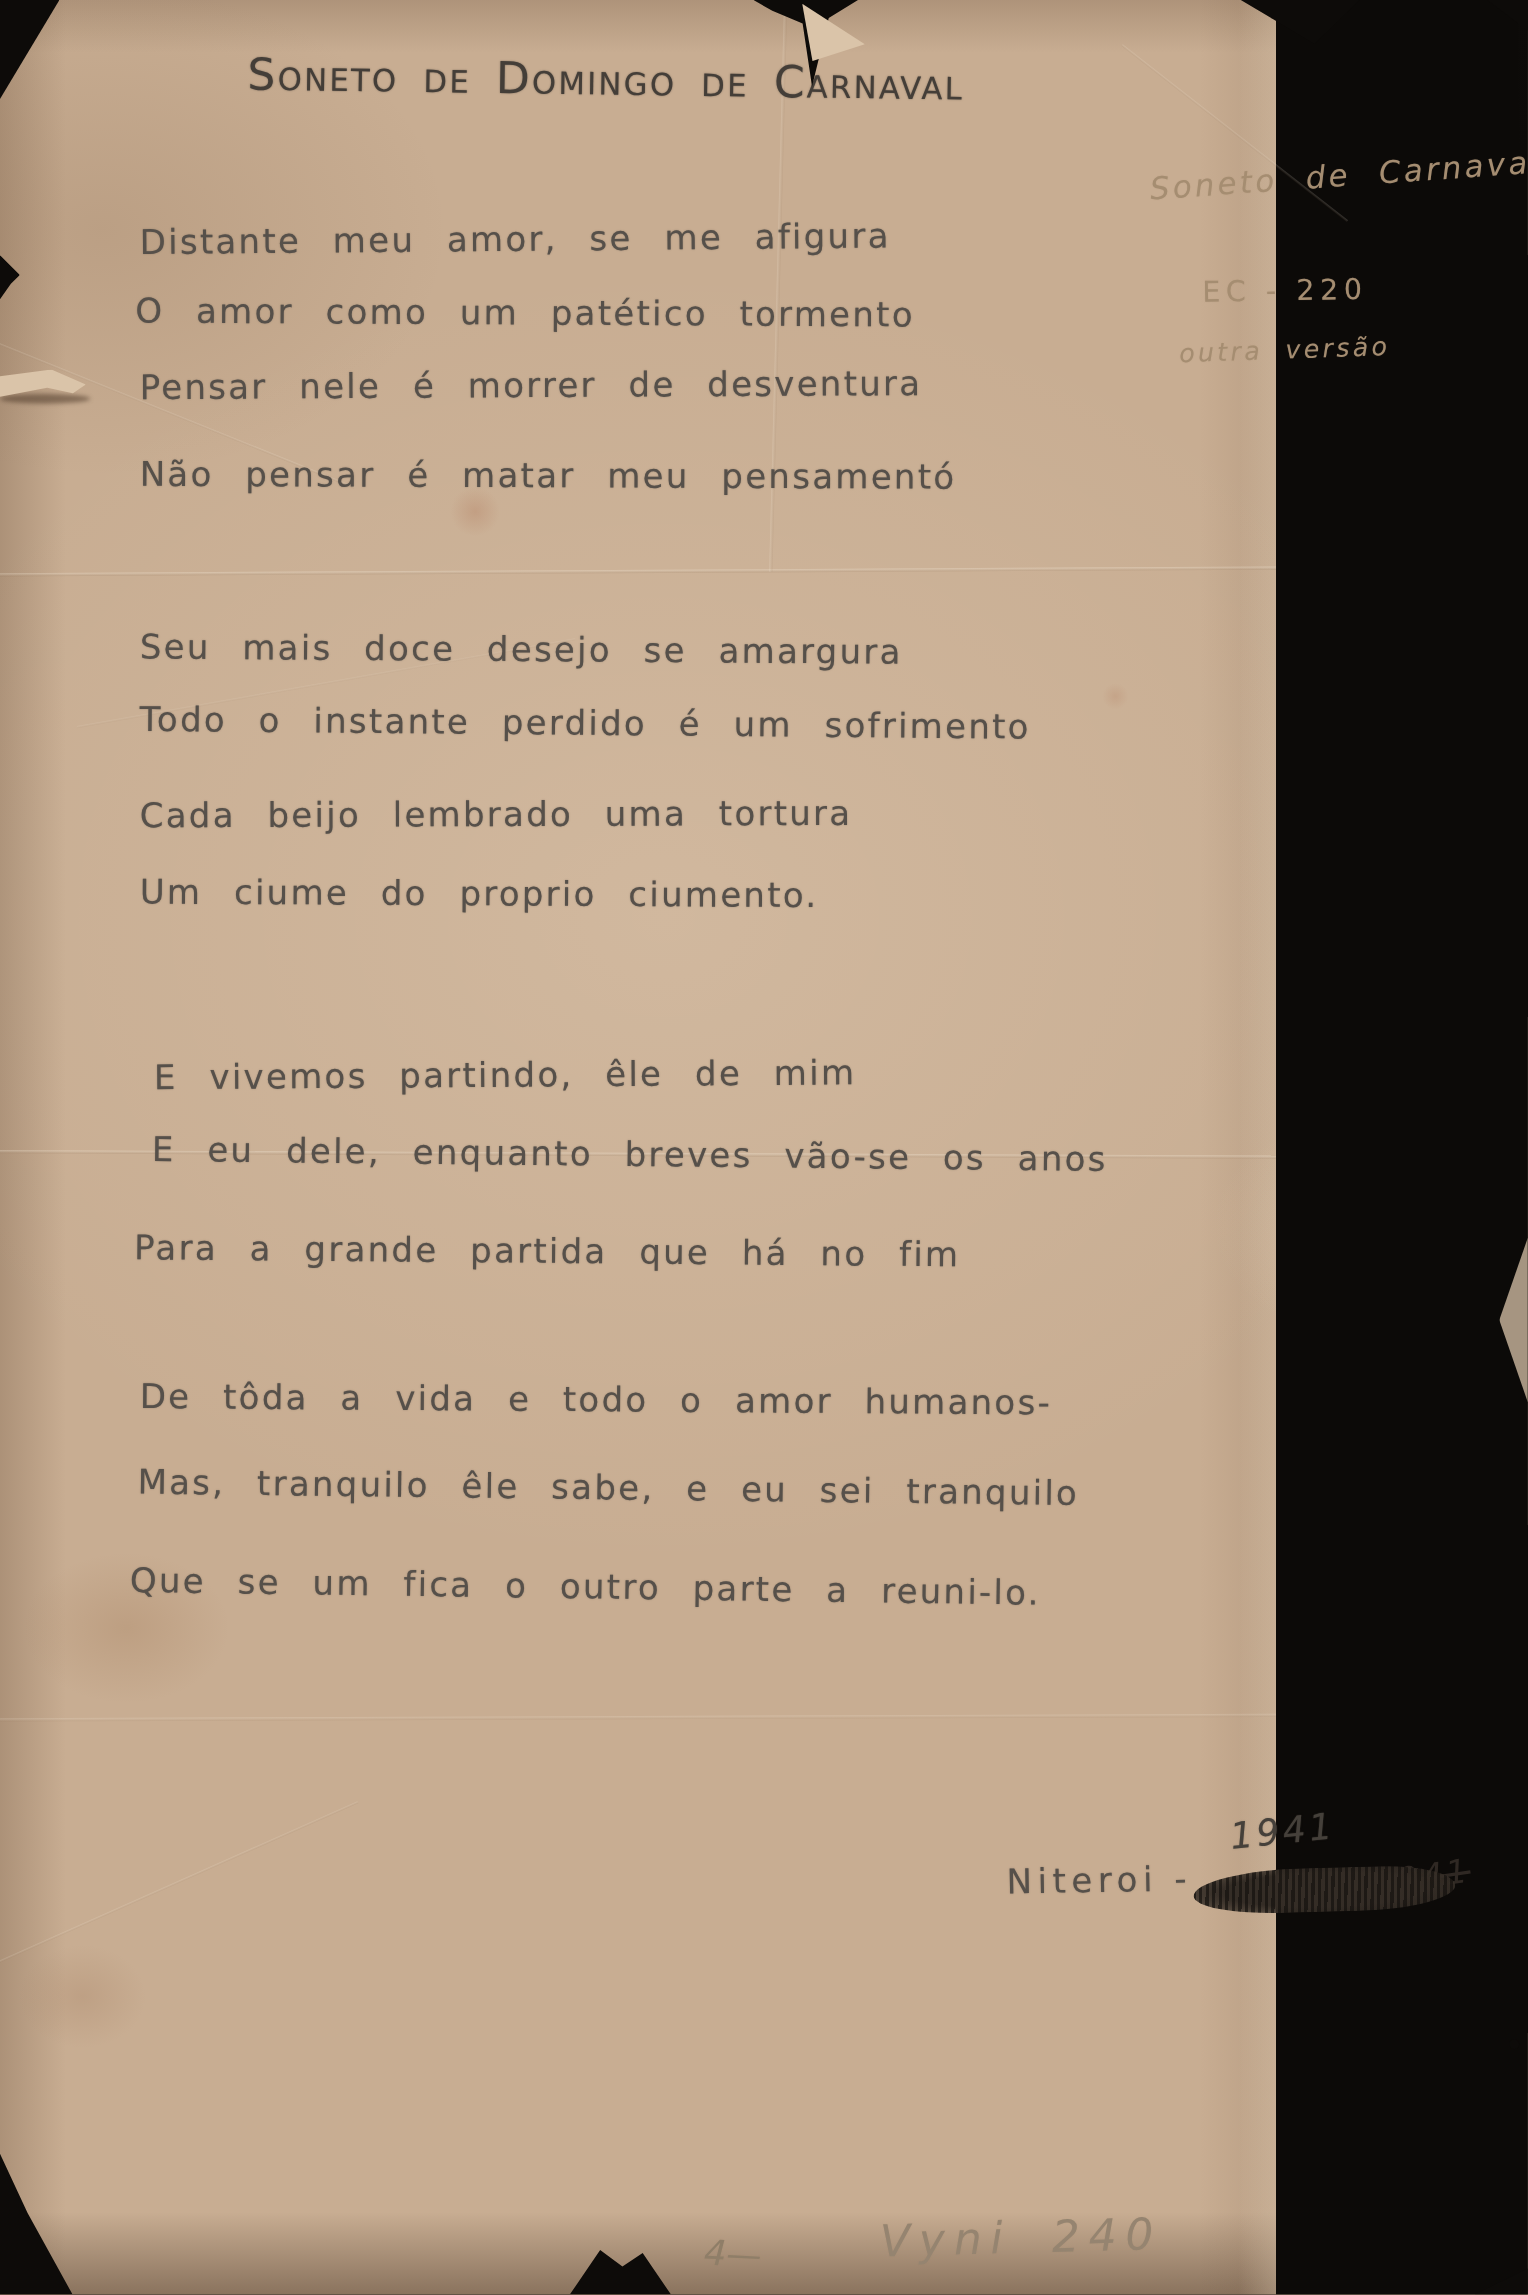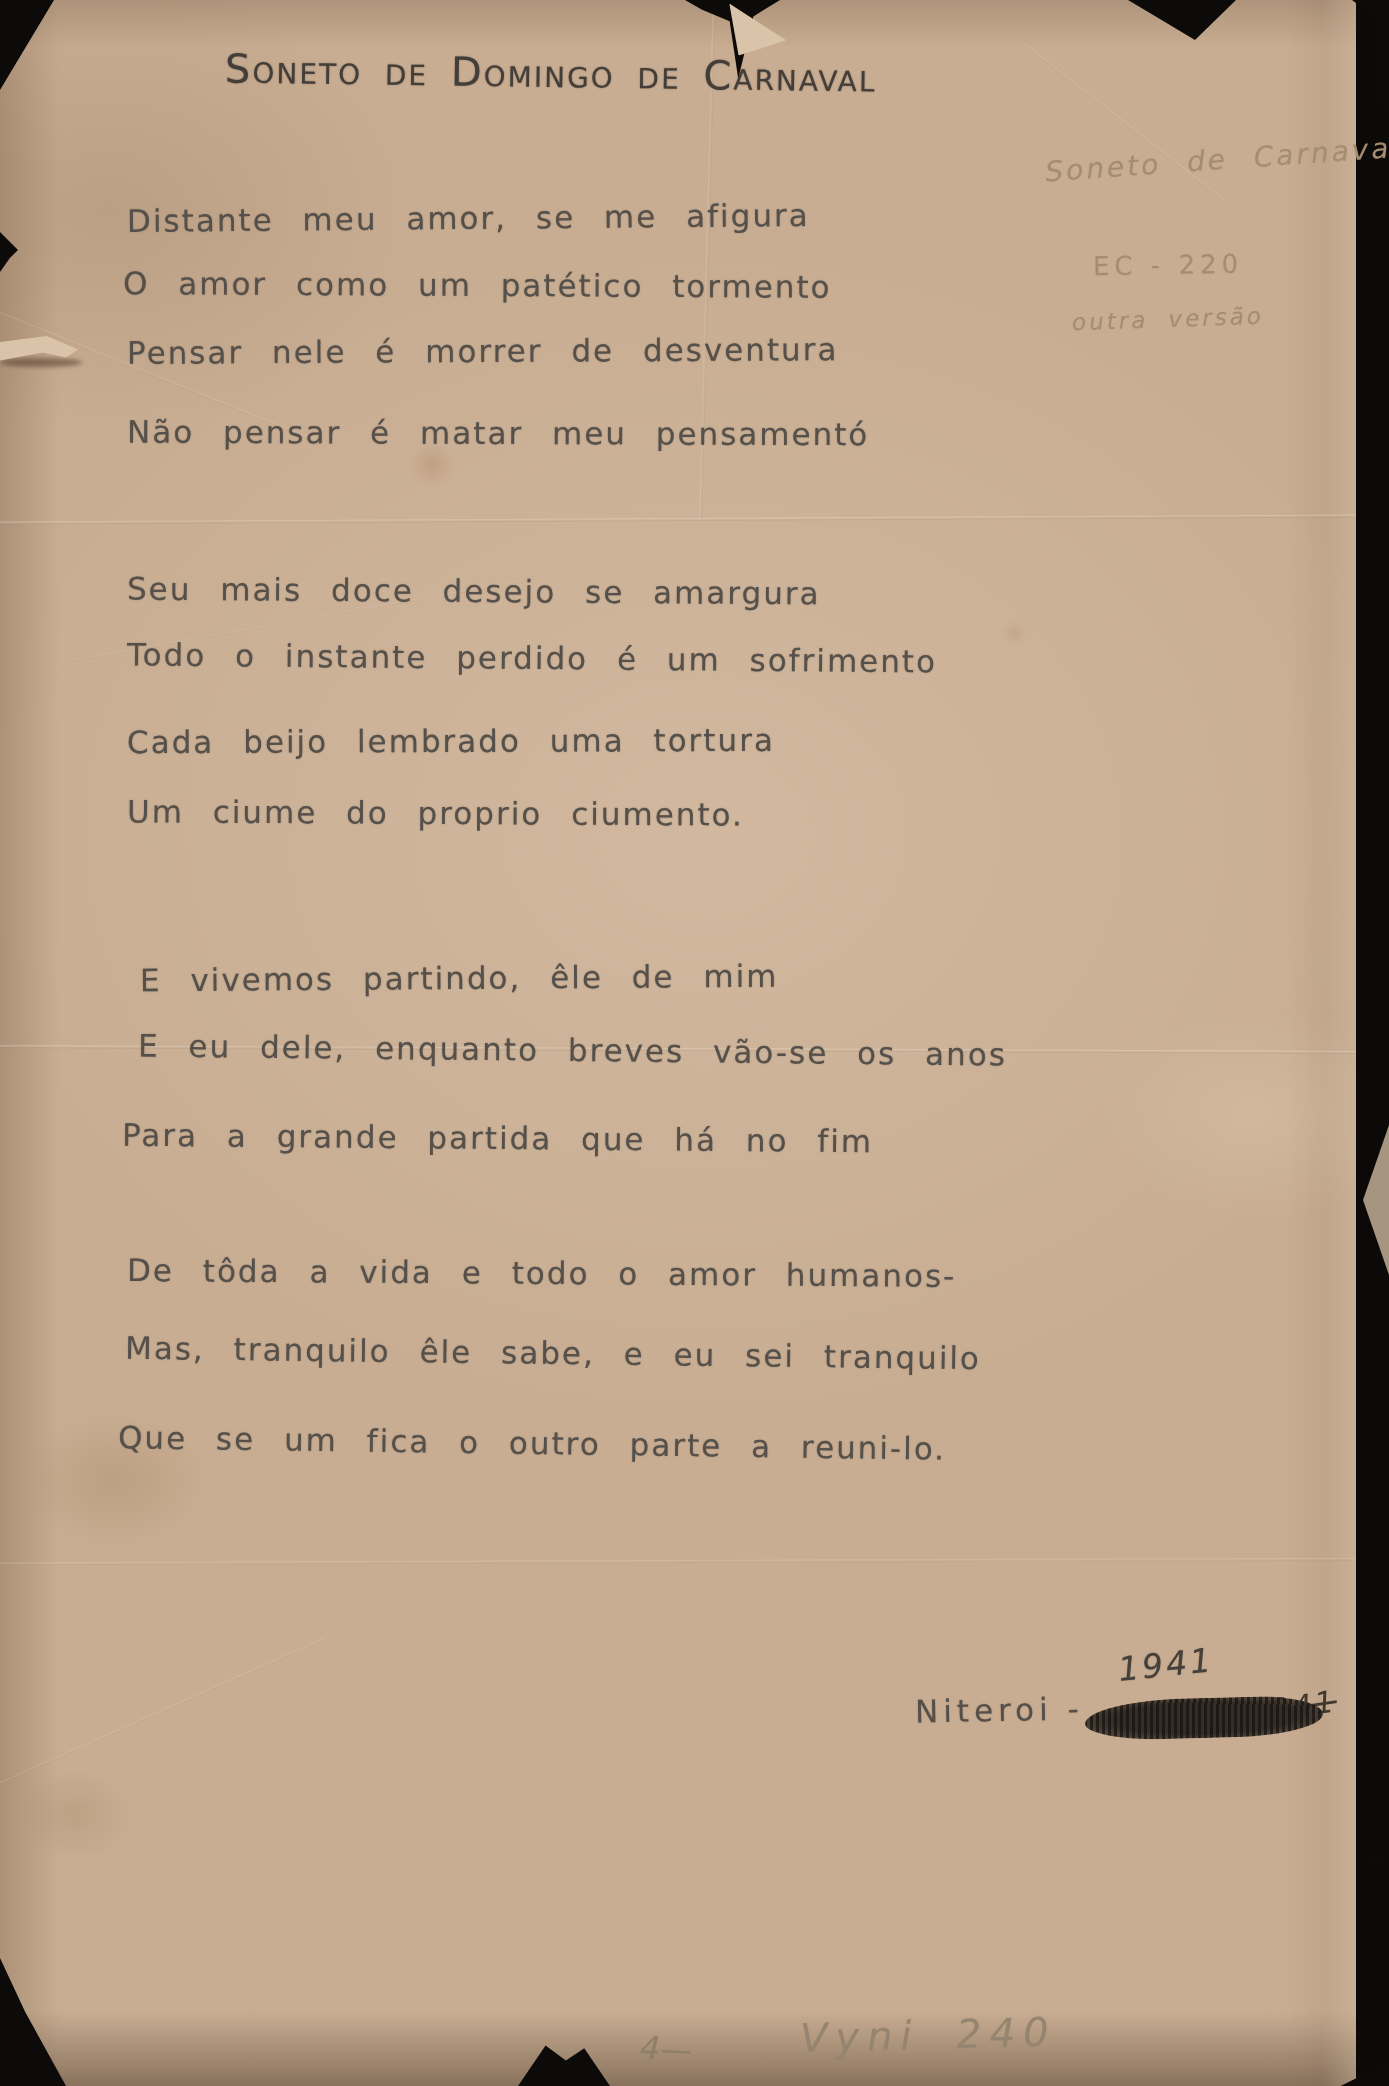--- a/index.html
+++ b/index.html
@@ -3,21 +3,21 @@
 <meta charset="utf-8">
 <style>
   * { box-sizing: border-box; }
   html,body { margin:0; padding:0; }
   body {
     width:1389px; height:2086px;
     background:#0c0a08;
     overflow:hidden;
     font-family:"DejaVu Sans", sans-serif;
   }
-  .scan { position:relative; width:1356px; height:2086px; background:#0c0a08; }
+  .scan { position:relative; width:1160px; height:2086px; background:#0c0a08; }
 
   
   .paper {
     position:absolute; inset:0;
     background-color:#c8ad92;
     background-image:
       radial-gradient(circle 30px at 432px 465px, rgba(175,118,88,.30), transparent 75%),
       radial-gradient(circle 16px at 1014px 633px, rgba(175,118,88,.22), transparent 75%),
       radial-gradient(ellipse 130px 95px at 115px 1480px, rgba(150,108,72,.22), transparent 72%),
       radial-gradient(ellipse 80px 65px at 75px 1815px, rgba(150,108,78,.20), transparent 72%),

